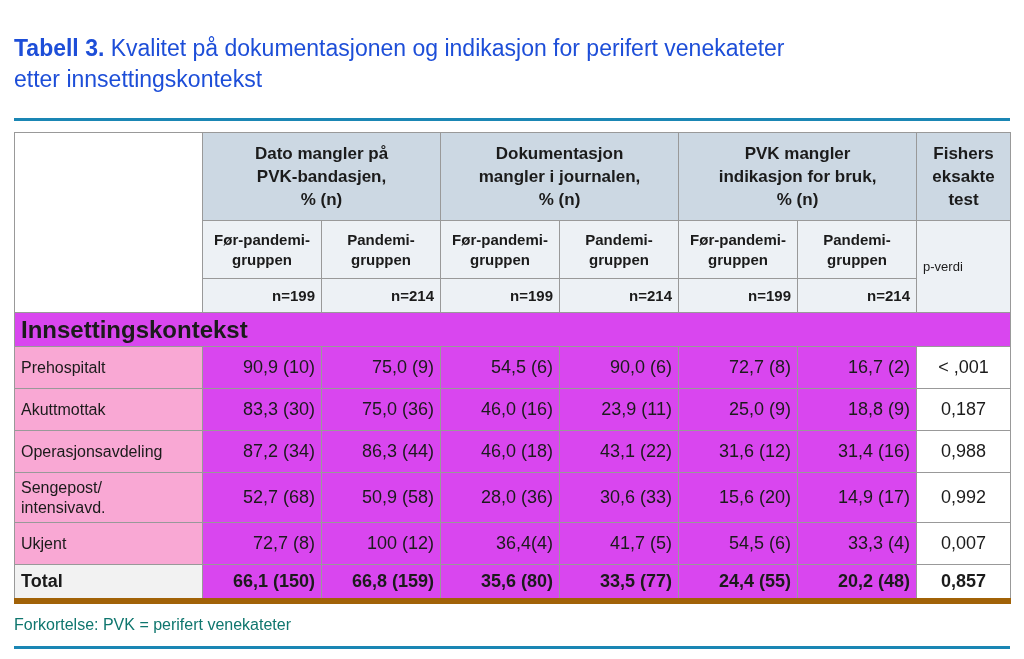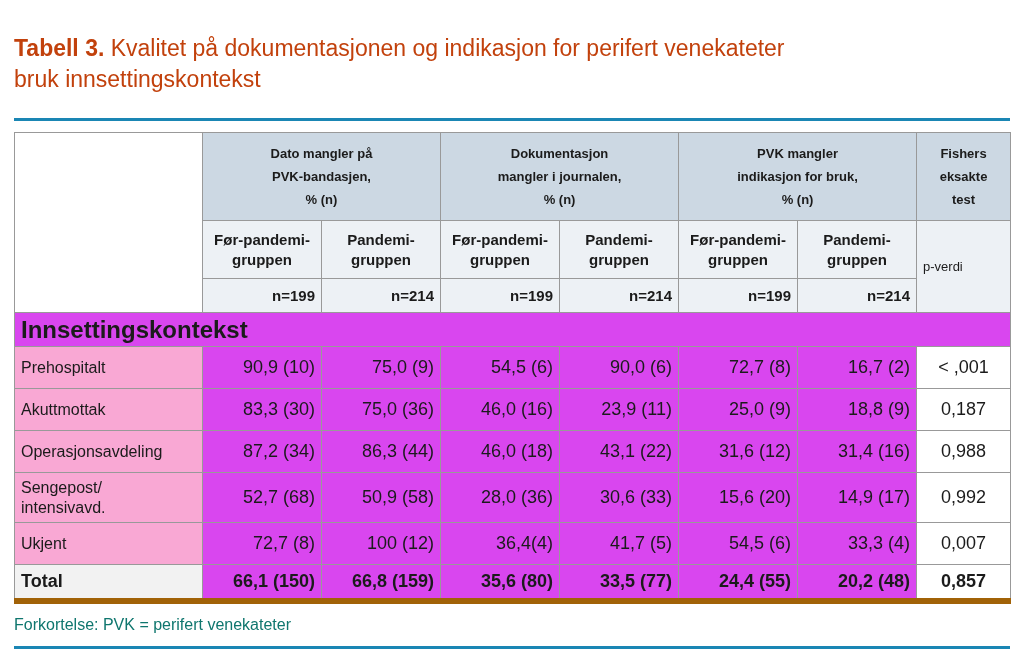--- a/index.html
+++ b/index.html
@@ -9,21 +9,21 @@
     width: 1024px;
     height: 659px;
     background: #ffffff;
     box-sizing: border-box;
     overflow: hidden;
   }
   .title-block {
     padding: 10px 14px 0 14px;
     font-size: 23px;
     line-height: 31px;
-    color: #c2410c;
+    color: #1d4ed8;
   }
   .title-block strong { font-weight: 700; }
   .rule {
     height: 3px;
     background: #1a86b4;
     margin: 9px 14px 0 14px;
     border: none;
   }
   .rule.bottom { margin-top: 12px; }
   table.data {
@@ -37,21 +37,21 @@
     box-sizing: border-box;
     padding: 2px 6px;
     vertical-align: middle;
   }
   .pre { white-space: pre-line; }
   
   td.corner { border: none; background: #ffffff; }
   th.group {
     background: #ccd8e3;
     font-weight: 700;
-    font-size: 13px;
+    font-size: 17px;
     line-height: 23px;
     text-align: center;
     height: 88px;
   }
   th.sub {
     background: #edf1f5;
     font-weight: 700;
     font-size: 15px;
     line-height: 20px;
     text-align: center;
@@ -113,21 +113,21 @@
     margin: 12px 14px 0 14px;
     font-size: 16px;
     color: #0f766e;
   }
 </style>
 </head>
 <body>
 
 <div class="page">
 
-  <p class="title-block"><strong>Tabell 3.</strong> <span>Kvalitet på dokumentasjonen og indikasjon for perifert venekateter</span><br><span>bruk innsettingskontekst</span></p>
+  <p class="title-block"><strong>Tabell 3.</strong> <span>Kvalitet på dokumentasjonen og indikasjon for perifert venekateter</span><br><span>etter innsettingskontekst</span></p>
 
   <div class="rule top"></div>
 
   <table class="data">
     <colgroup>
       <col style="width:188px">
         <col style="width:119px">
         <col style="width:119px">
         <col style="width:119px">
         <col style="width:119px">

